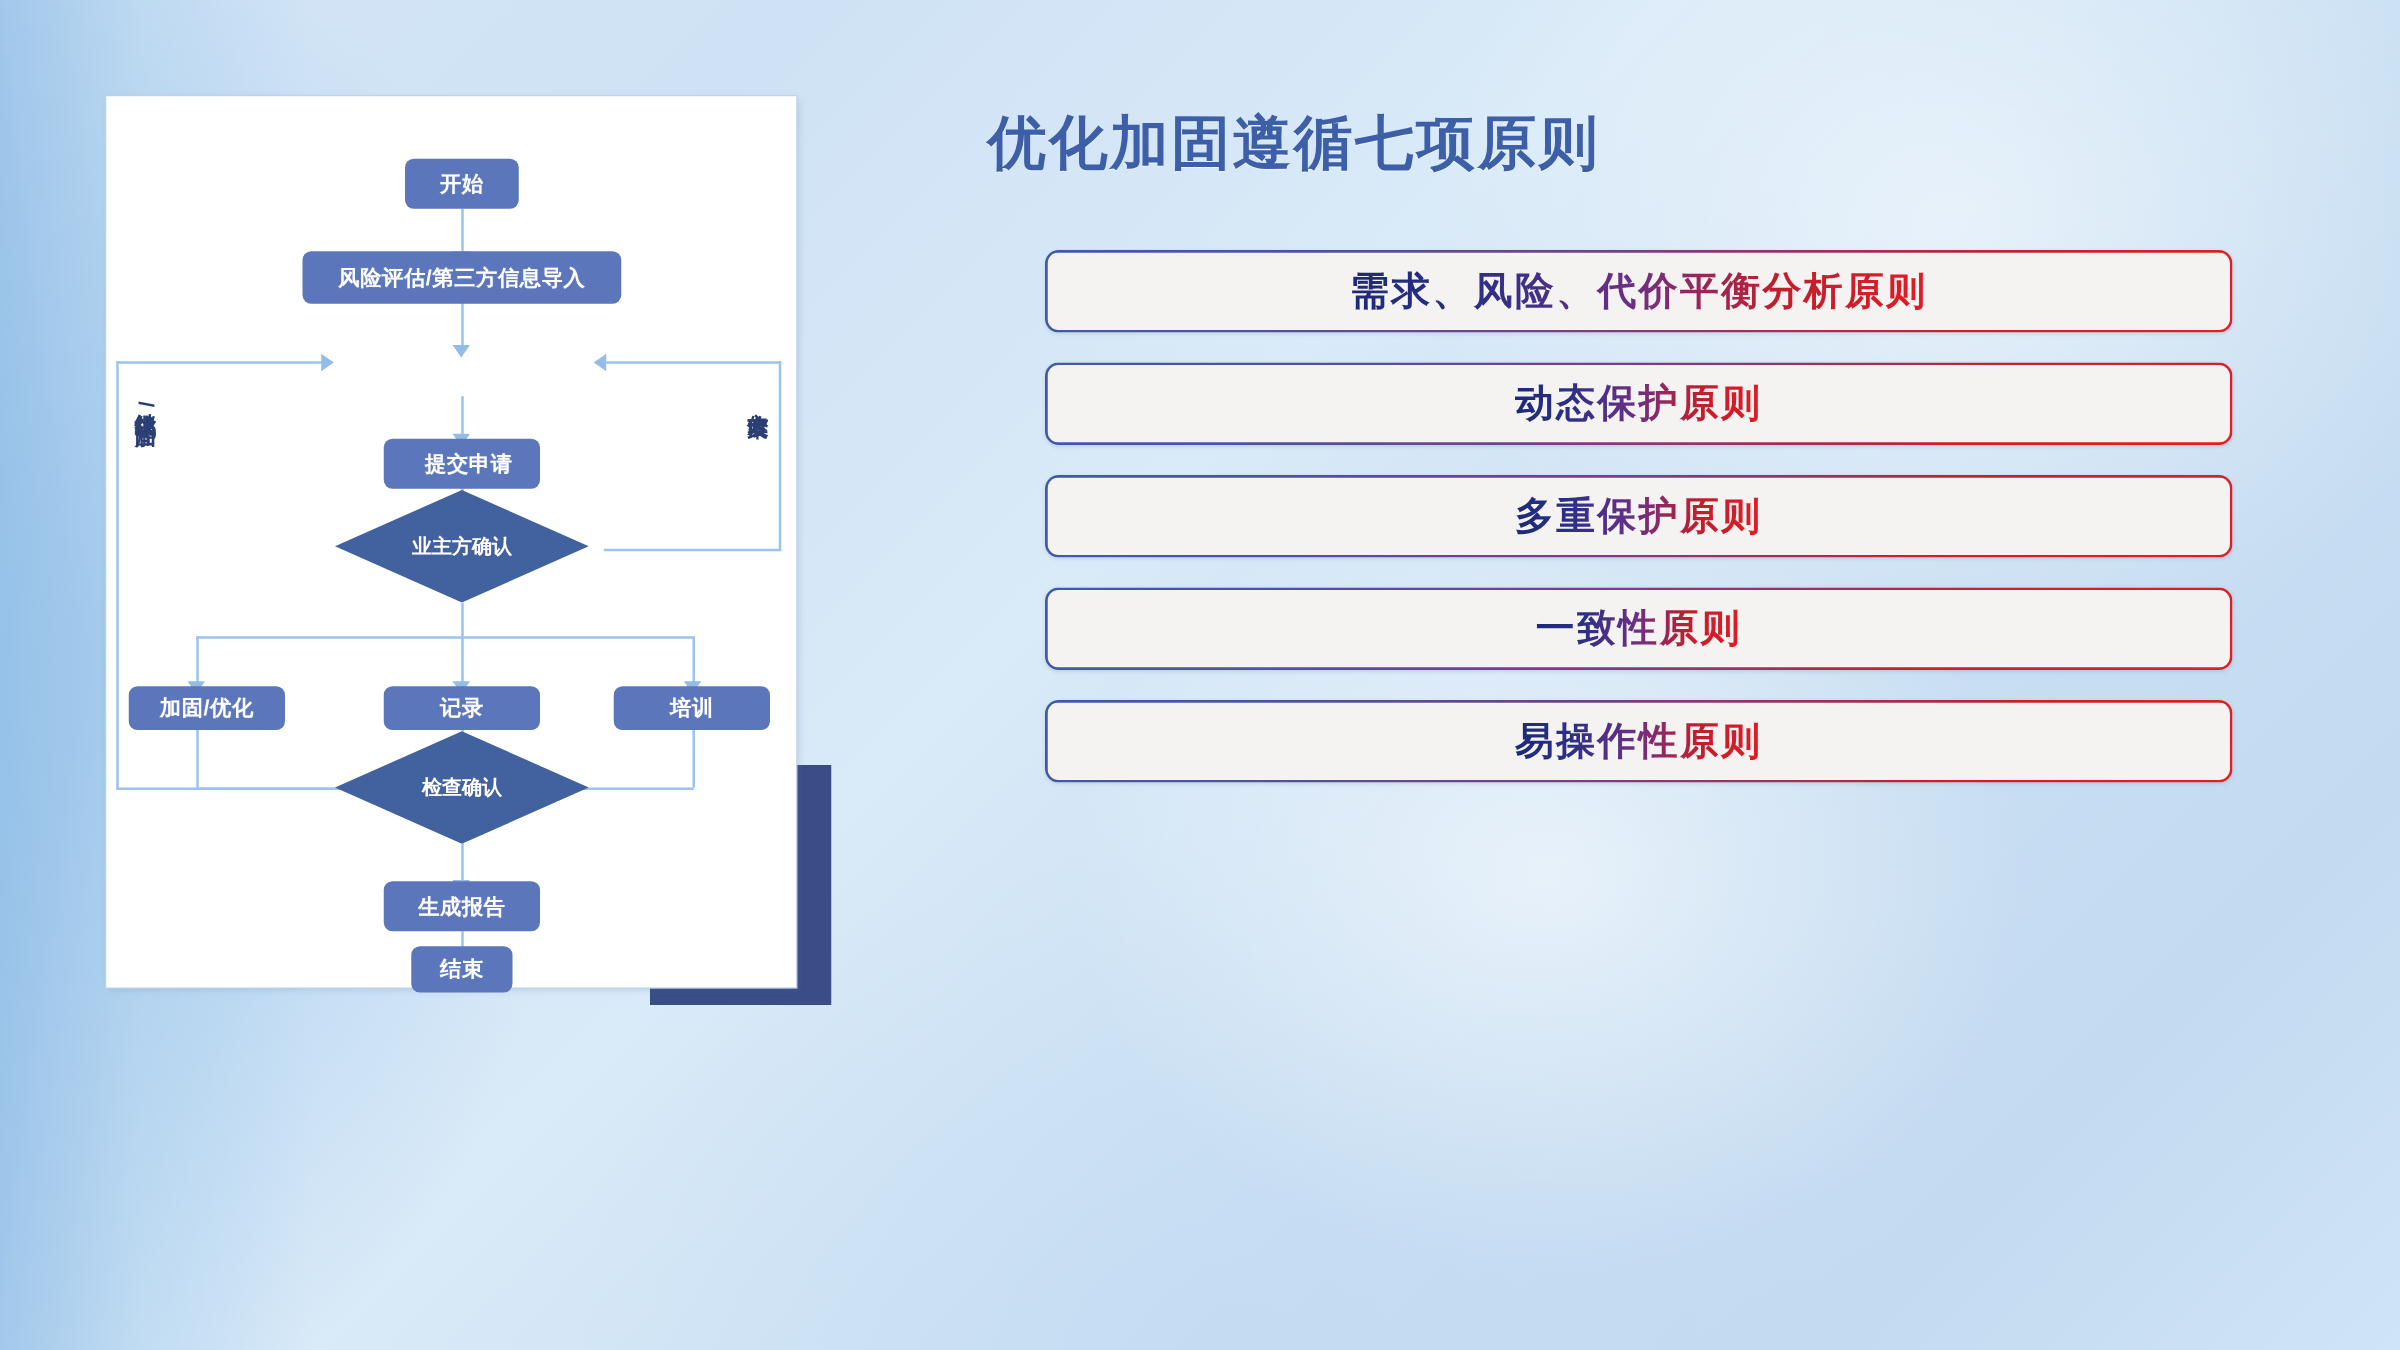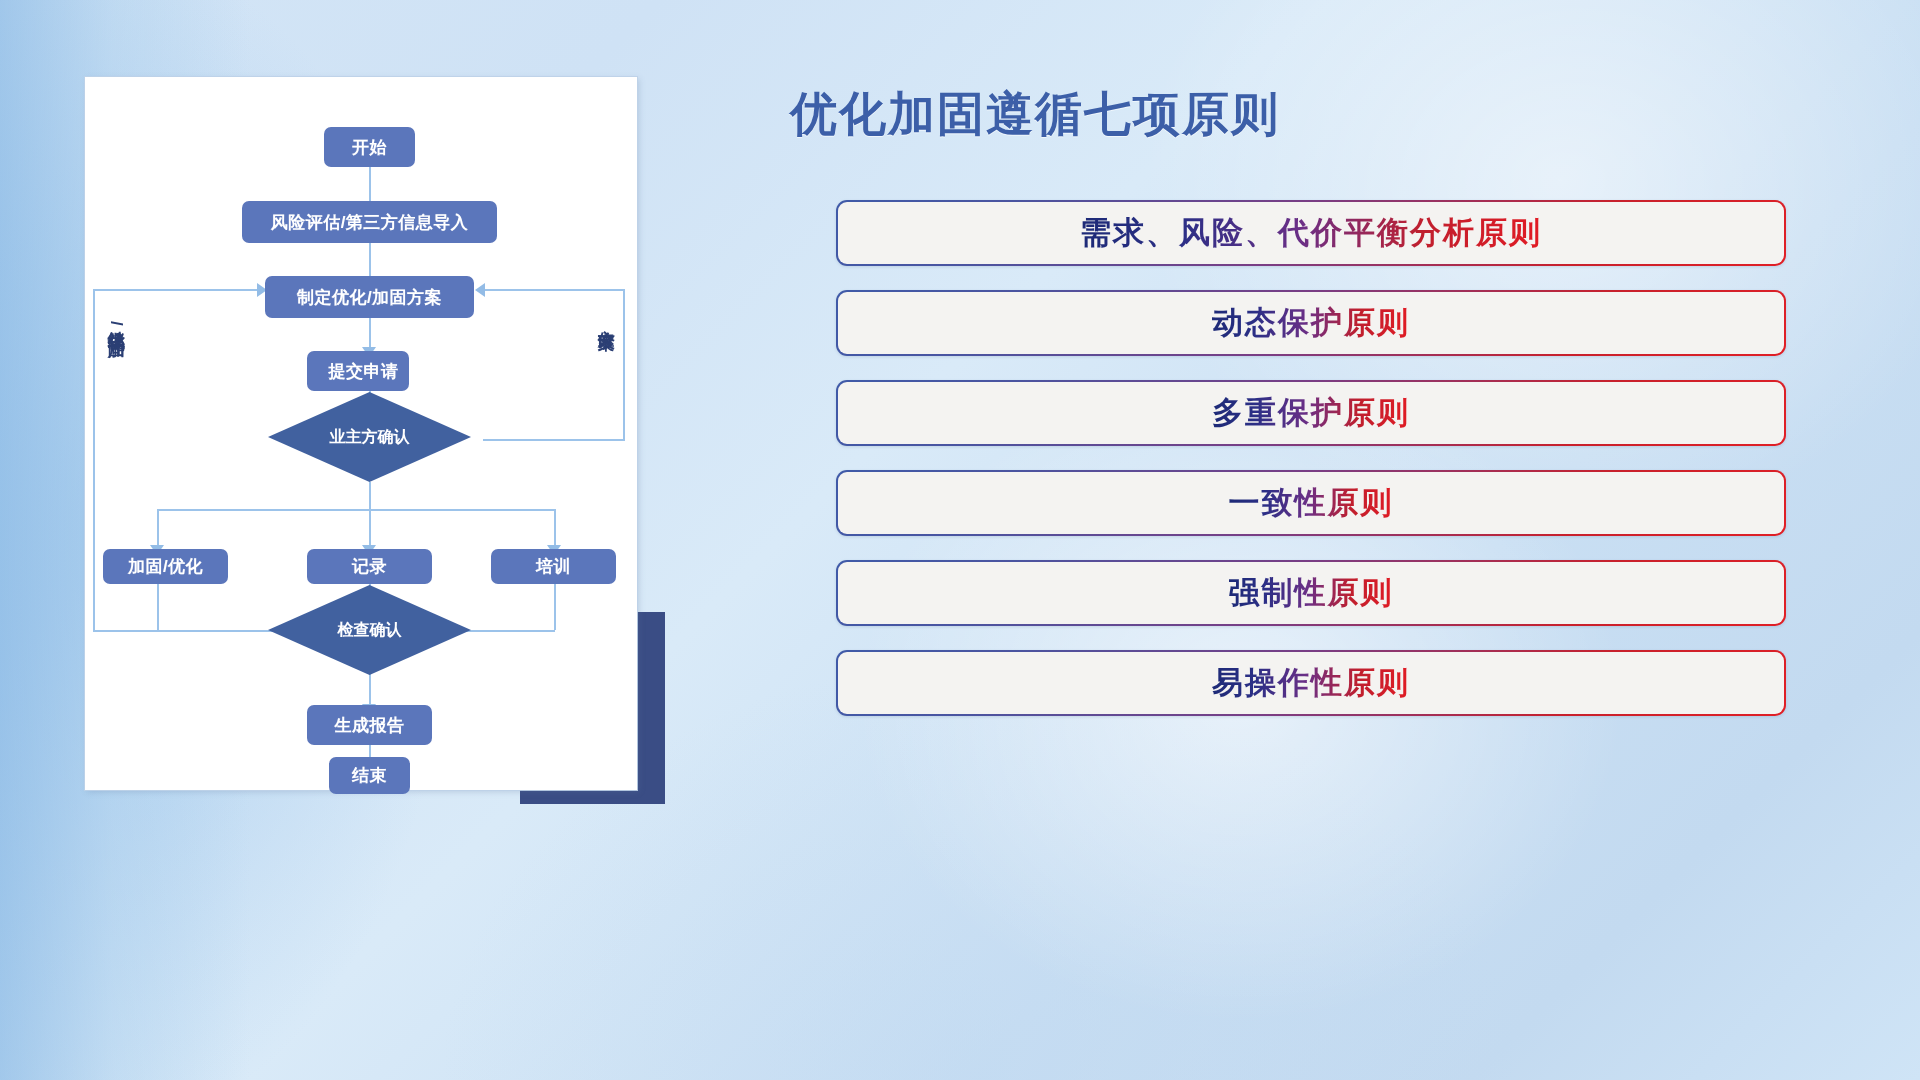--- a/index.html
+++ b/index.html
@@ -147,23 +147,22 @@
       <div class="conn v" style="left:284px;top:597px;height:38px;"></div>
       <div class="arrow-d" style="left:277px;top:627px;"></div>
 
       <div class="conn v" style="left:284px;top:668px;height:30px;"></div>
       <div class="arrow-d" style="left:277px;top:692px;"></div>
 
       <div class="node" style="left:239px;top:50px;width:91px;height:40px;font-size:17px;">开始</div>
 
       <div class="node" style="left:157px;top:124px;width:255px;height:42px;font-size:17px;">风险评估/第三方信息导入</div>
 
-      <div class="node" style="left:180px;top:199px;width:209px;height:42px;font-size:17px;">制定优化/加固方案</div>
-
-      <div class="node" style="left:222px;top:274px;width:102px;height:40px;font-size:17px;padding-left:11px;">提交申请</div>
+
+      <div class="node" style="left:222px;top:274px;width:125px;height:40px;font-size:17px;padding-left:11px;">提交申请</div>
 
       <div class="diamond" style="left:183px;top:315px;width:203px;height:90px;font-size:16px;">业主方确认</div>
 
       <div class="node" style="left:18px;top:472px;width:125px;height:35px;font-size:17px;">加固/优化</div>
 
       <div class="node" style="left:222px;top:472px;width:125px;height:35px;font-size:17px;">记录</div>
 
       <div class="node" style="left:406px;top:472px;width:125px;height:35px;font-size:17px;">培训</div>
 
       <div class="diamond" style="left:183px;top:508px;width:203px;height:90px;font-size:16px;">检查确认</div>
@@ -195,23 +194,20 @@
       </div>
 
       <div class="card">
         <span class="card-text">多重保护原则</span>
       </div>
 
       <div class="card">
         <span class="card-text">一致性原则</span>
       </div>
 
-      <div class="card">
-        <span class="card-text">强制性原则</span>
-      </div>
 
       <div class="card">
         <span class="card-text">易操作性原则</span>
       </div>
 
     </div>
   </div>
 
 </div>
 

